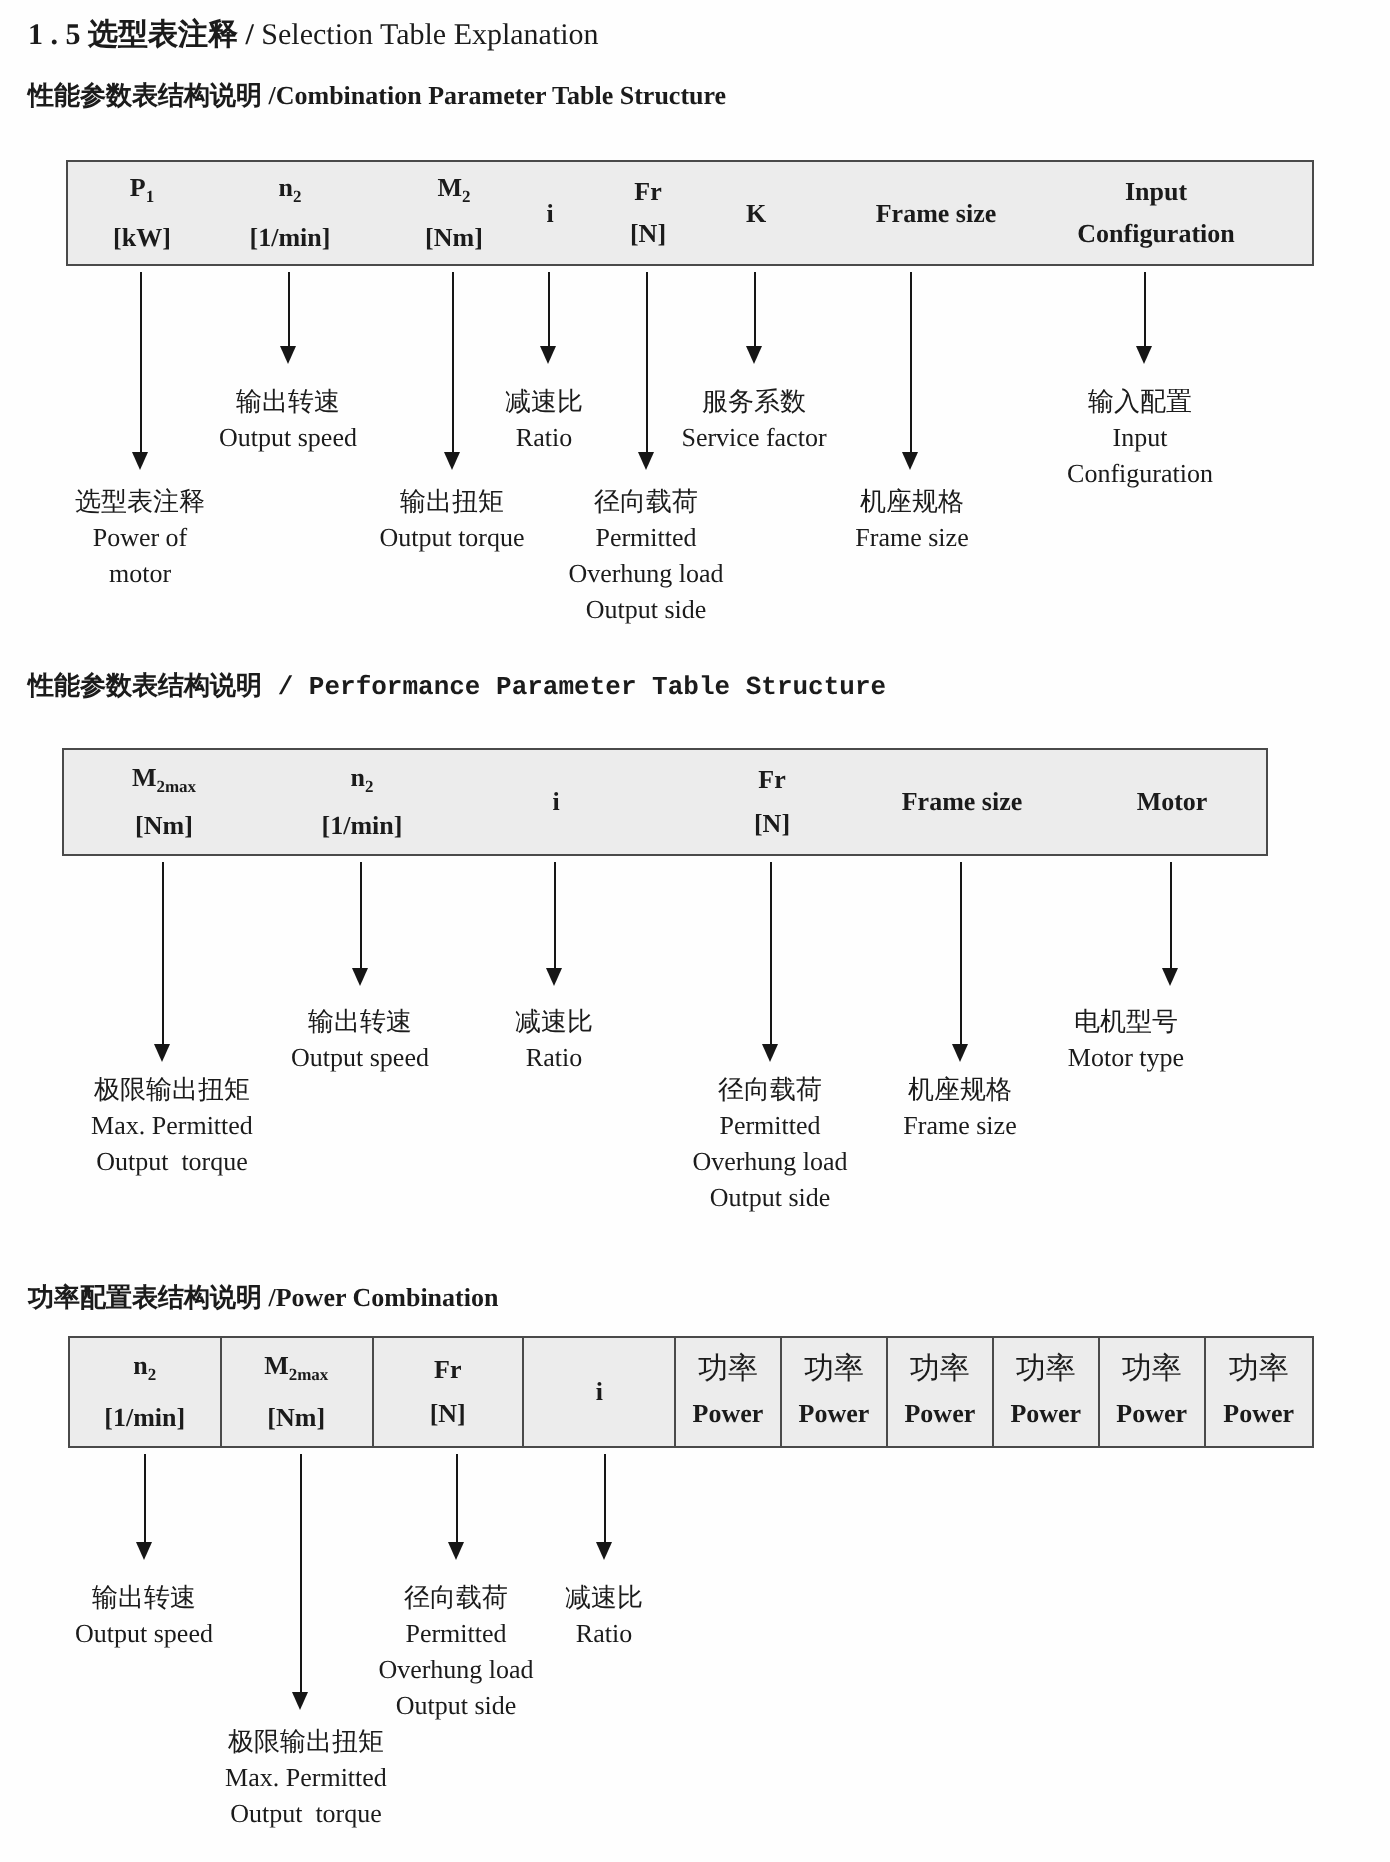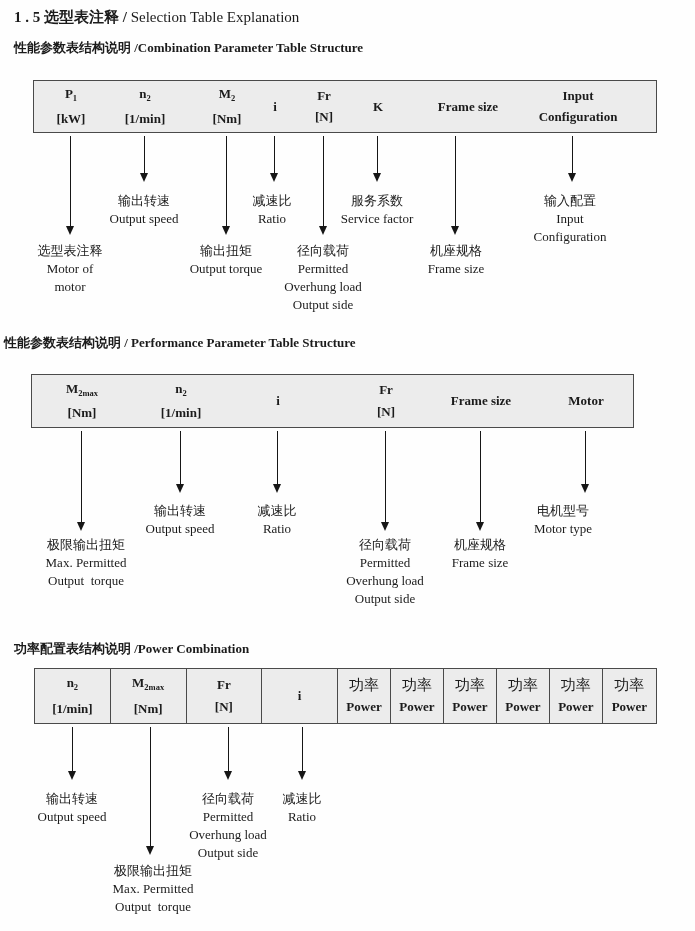--- a/index.html
+++ b/index.html
@@ -117,39 +117,39 @@
     <div>Service factor</div>
   </div>
   <div class="lbl" style="left:570px;top:192px;">
     <div>输入配置</div>
     <div>Input</div>
     <div>Configuration</div>
   </div>
 
   <div class="lbl" style="left:70px;top:242px;">
     <div>选型表注释</div>
-    <div>Motor of</div>
+    <div>Power of</div>
     <div>motor</div>
   </div>
   <div class="lbl" style="left:226px;top:242px;">
     <div>输出扭矩</div>
     <div>Output torque</div>
   </div>
   <div class="lbl" style="left:323px;top:242px;">
     <div>径向载荷</div>
     <div>Permitted</div>
     <div>Overhung load</div>
     <div>Output side</div>
   </div>
   <div class="lbl" style="left:456px;top:242px;">
     <div>机座规格</div>
     <div>Frame size</div>
   </div>
 
-  <div class="h" style="left:4px;top:334px;">
+  <div class="h" style="left:14px;top:334px;font-family:Liberation Mono, monospace;">
     <span>性能参数表结构说明 </span><span>/ Performance Parameter Table Structure</span>
   </div>
 
   <div class="tbl" style="left:31px;top:374px;width:603px;height:54px;">
     <div class="tcol" style="left:50px;">
       <div><span>M</span><span class="sub">2max</span></div>
       <div>[Nm]</div>
     </div>
     <div class="tcol" style="left:149px;">
       <div><span>n</span><span class="sub">2</span></div>

